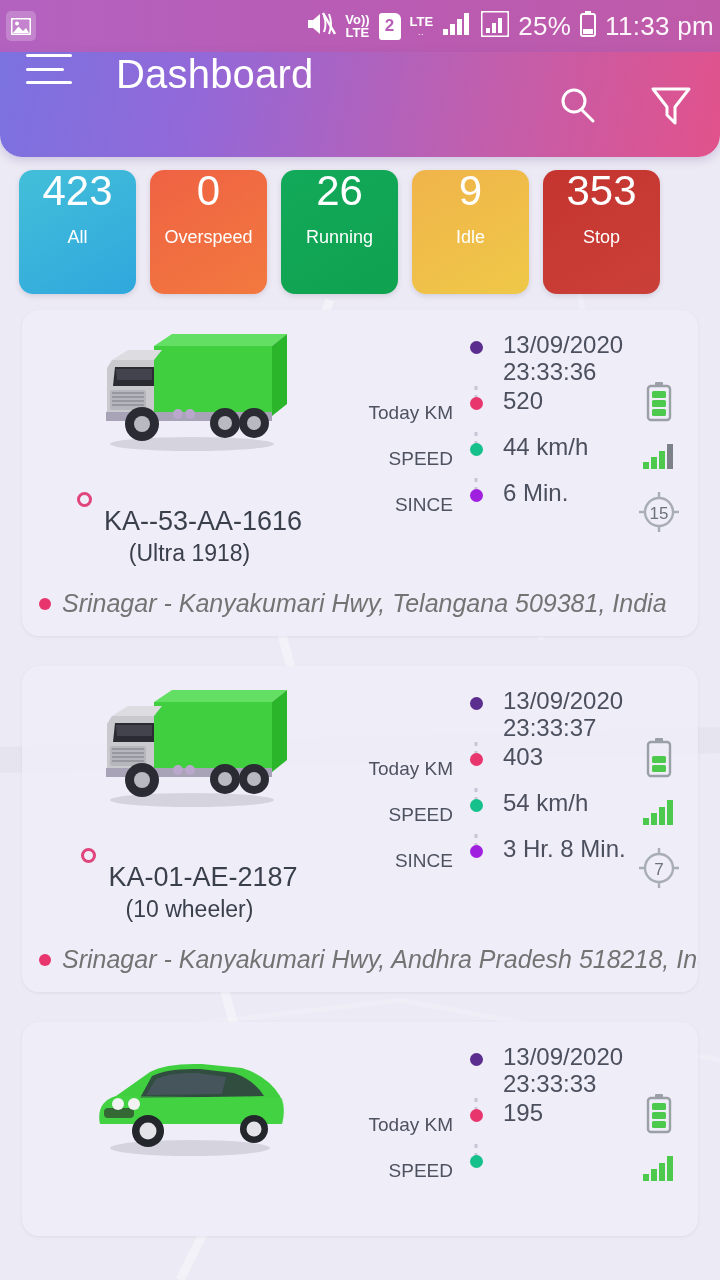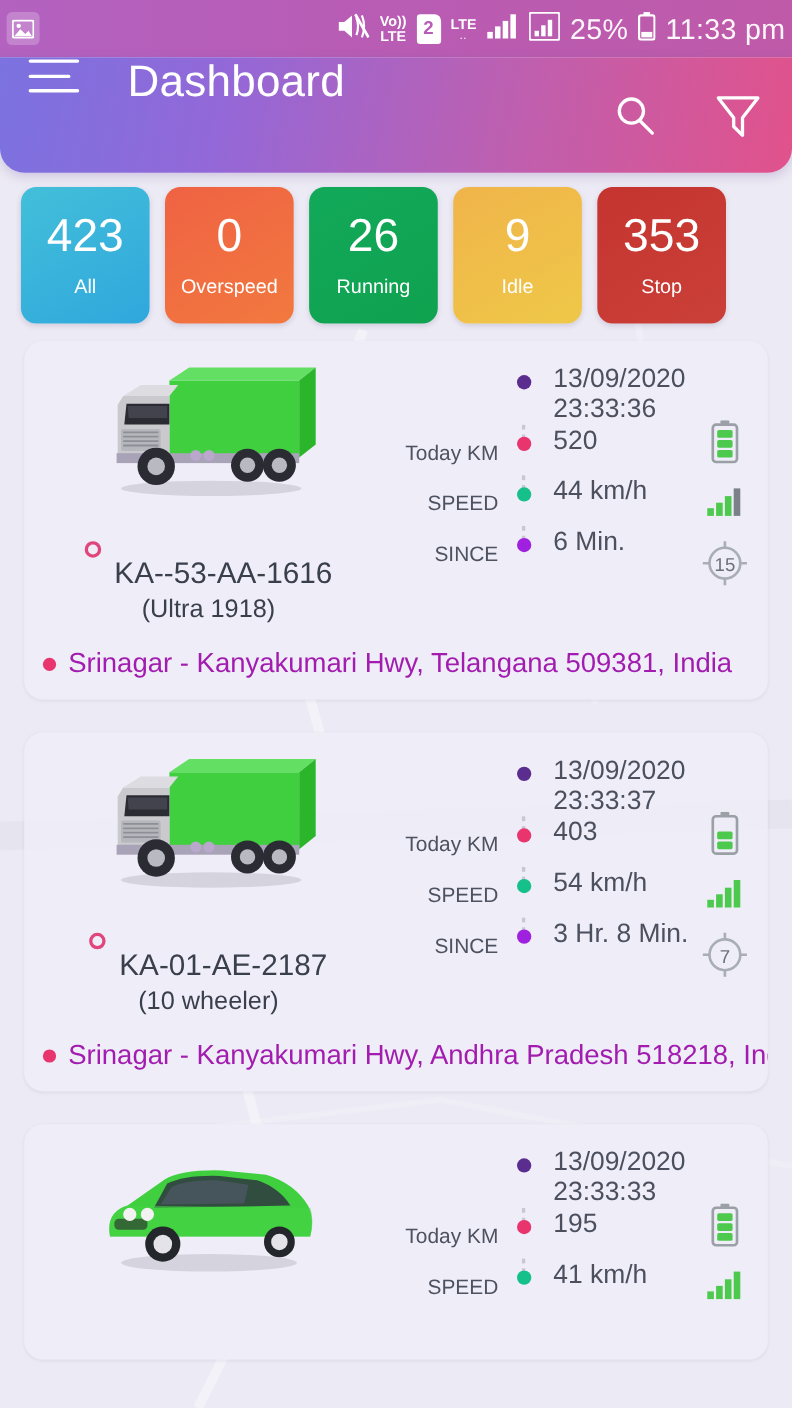--- a/index.html
+++ b/index.html
@@ -123,21 +123,20 @@
     padding: 13px 0 16px 19px;
   }
   .stat-card {
     width: 117px;
     height: 124px;
     border-radius: 14px;
     flex: 0 0 auto;
     display: flex;
     flex-direction: column;
     align-items: center;
-    justify-content: center;
     color: #fff;
     box-shadow: 0 2px 5px rgba(120,110,150,0.22);
     cursor: pointer;
   }
   .stat-num { font-size: 42px; font-weight: 400; line-height: 1; }
   .stat-label { font-size: 18px; font-weight: 400; margin-top: 15px; }
 
   .c-all      { background: linear-gradient(150deg, #43bfd9 0%, #2fa7dd 100%); }
   .c-over     { background: linear-gradient(150deg, #ef6243 0%, #f2793f 100%); }
   .c-running  { background: linear-gradient(150deg, #12a95a 0%, #0fa24f 100%); }
@@ -256,21 +255,21 @@
   .addr-row {
     display: flex; align-items: center;
     gap: 11px;
     padding: 22px 0 0 17px;
     white-space: nowrap;
   }
   .addr-dot {
     width: 12px; height: 12px; border-radius: 50%;
     background: #e8356d; flex: 0 0 auto;
   }
-  .addr-text { font-size: 25px; color: #a21caf; }
+  .addr-text { font-size: 25px; color: #737373; font-style: italic; }
 </style>
 </head>
 <body>
 
 <div id="app">
 
   <svg id="map-watermark" viewBox="0 0 720 1280" preserveAspectRatio="none">
     <rect x="0" y="0" width="720" height="1280" fill="#eceaf4"></rect>
     <path d="M330 300 L250 520 L300 700 L200 900 L260 1120 L180 1280" stroke="#ffffff" stroke-width="9" fill="none" opacity="0.7"></path>
     <path d="M0 760 L720 740" stroke="#dfdde9" stroke-width="26" fill="none" opacity="0.8"></path>
@@ -643,21 +642,20 @@
               <span class="tl-dot" style="background:#e8356d"></span>
             </div>
             <div class="tl-value">195</div>
           </div>
           <div class="tl-row">
             <div class="tl-label">SPEED</div>
             <div class="tl-dotcol">
               <span class="tl-line"></span>
               <span class="tl-dot" style="background:#16c08a"></span>
             </div>
-            <div class="tl-value">41 km/h</div>
           </div>
         </div>
 
         <div class="vc-right">
           <svg width="26" height="40" viewBox="0 0 26 40">
             <rect x="9" y="0" width="8" height="4" rx="1" fill="#9aa0a6"></rect>
             <rect x="2" y="4" width="22" height="34" rx="3" fill="none" stroke="#9aa0a6" stroke-width="2.4"></rect>
             <rect x="6" y="9" width="14" height="7" rx="1.5" fill="#4dc94d"></rect>
             <rect x="6" y="18" width="14" height="7" rx="1.5" fill="#4dc94d"></rect>
             <rect x="6" y="27" width="14" height="7" rx="1.5" fill="#4dc94d"></rect>

